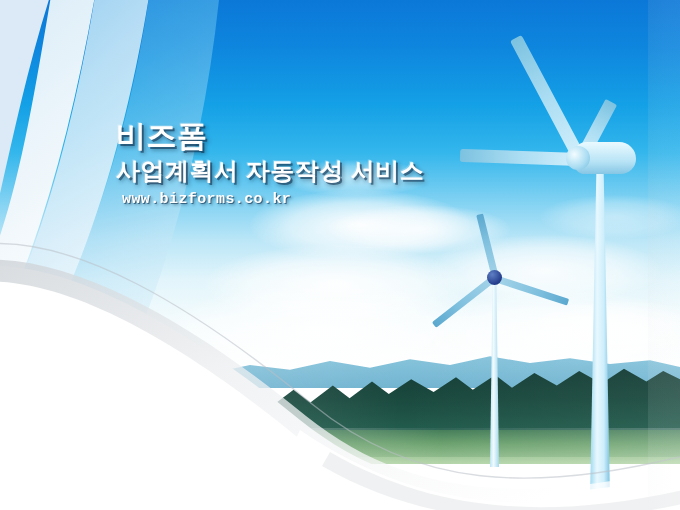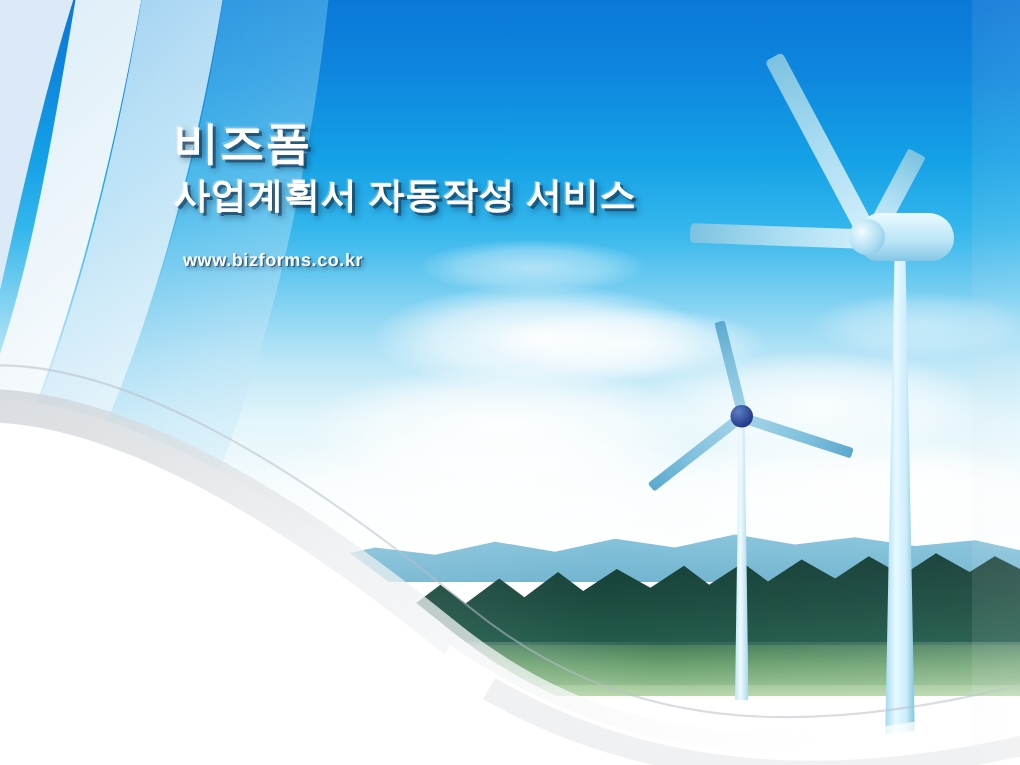--- a/index.html
+++ b/index.html
@@ -153,28 +153,28 @@
     color:#ffffff;
     font-weight:bold;
     line-height:1.05;
     letter-spacing:.5px;
     text-shadow:
        2px 2px 0 rgba(12,40,70,.55),
        3px 3px 4px rgba(8,30,56,.45),
       -1px -1px 0 rgba(255,255,255,.25);
     white-space:nowrap;
   }
-  .title-1{font-size:30px;}
+  .title-1{font-size:30px;margin-top:40px;}
   .title-2{font-size:24px;margin-top:6px;}
   .url{
-    margin:23px 0 0 6px;
+    margin:8px 0 0 6px;
     color:#ffffff;
-    font-family:Liberation Sans, sans-serif;
+    font-family:Liberation Mono, monospace;
     font-weight:bold;
-    font-size:12px;
+    font-size:15px;
     letter-spacing:.4px;
     text-shadow:
        1px 1px 0 rgba(12,40,70,.55),
        2px 2px 3px rgba(8,30,56,.4);
     white-space:nowrap;
   }
 </style>
 </head>
 <body>
 

